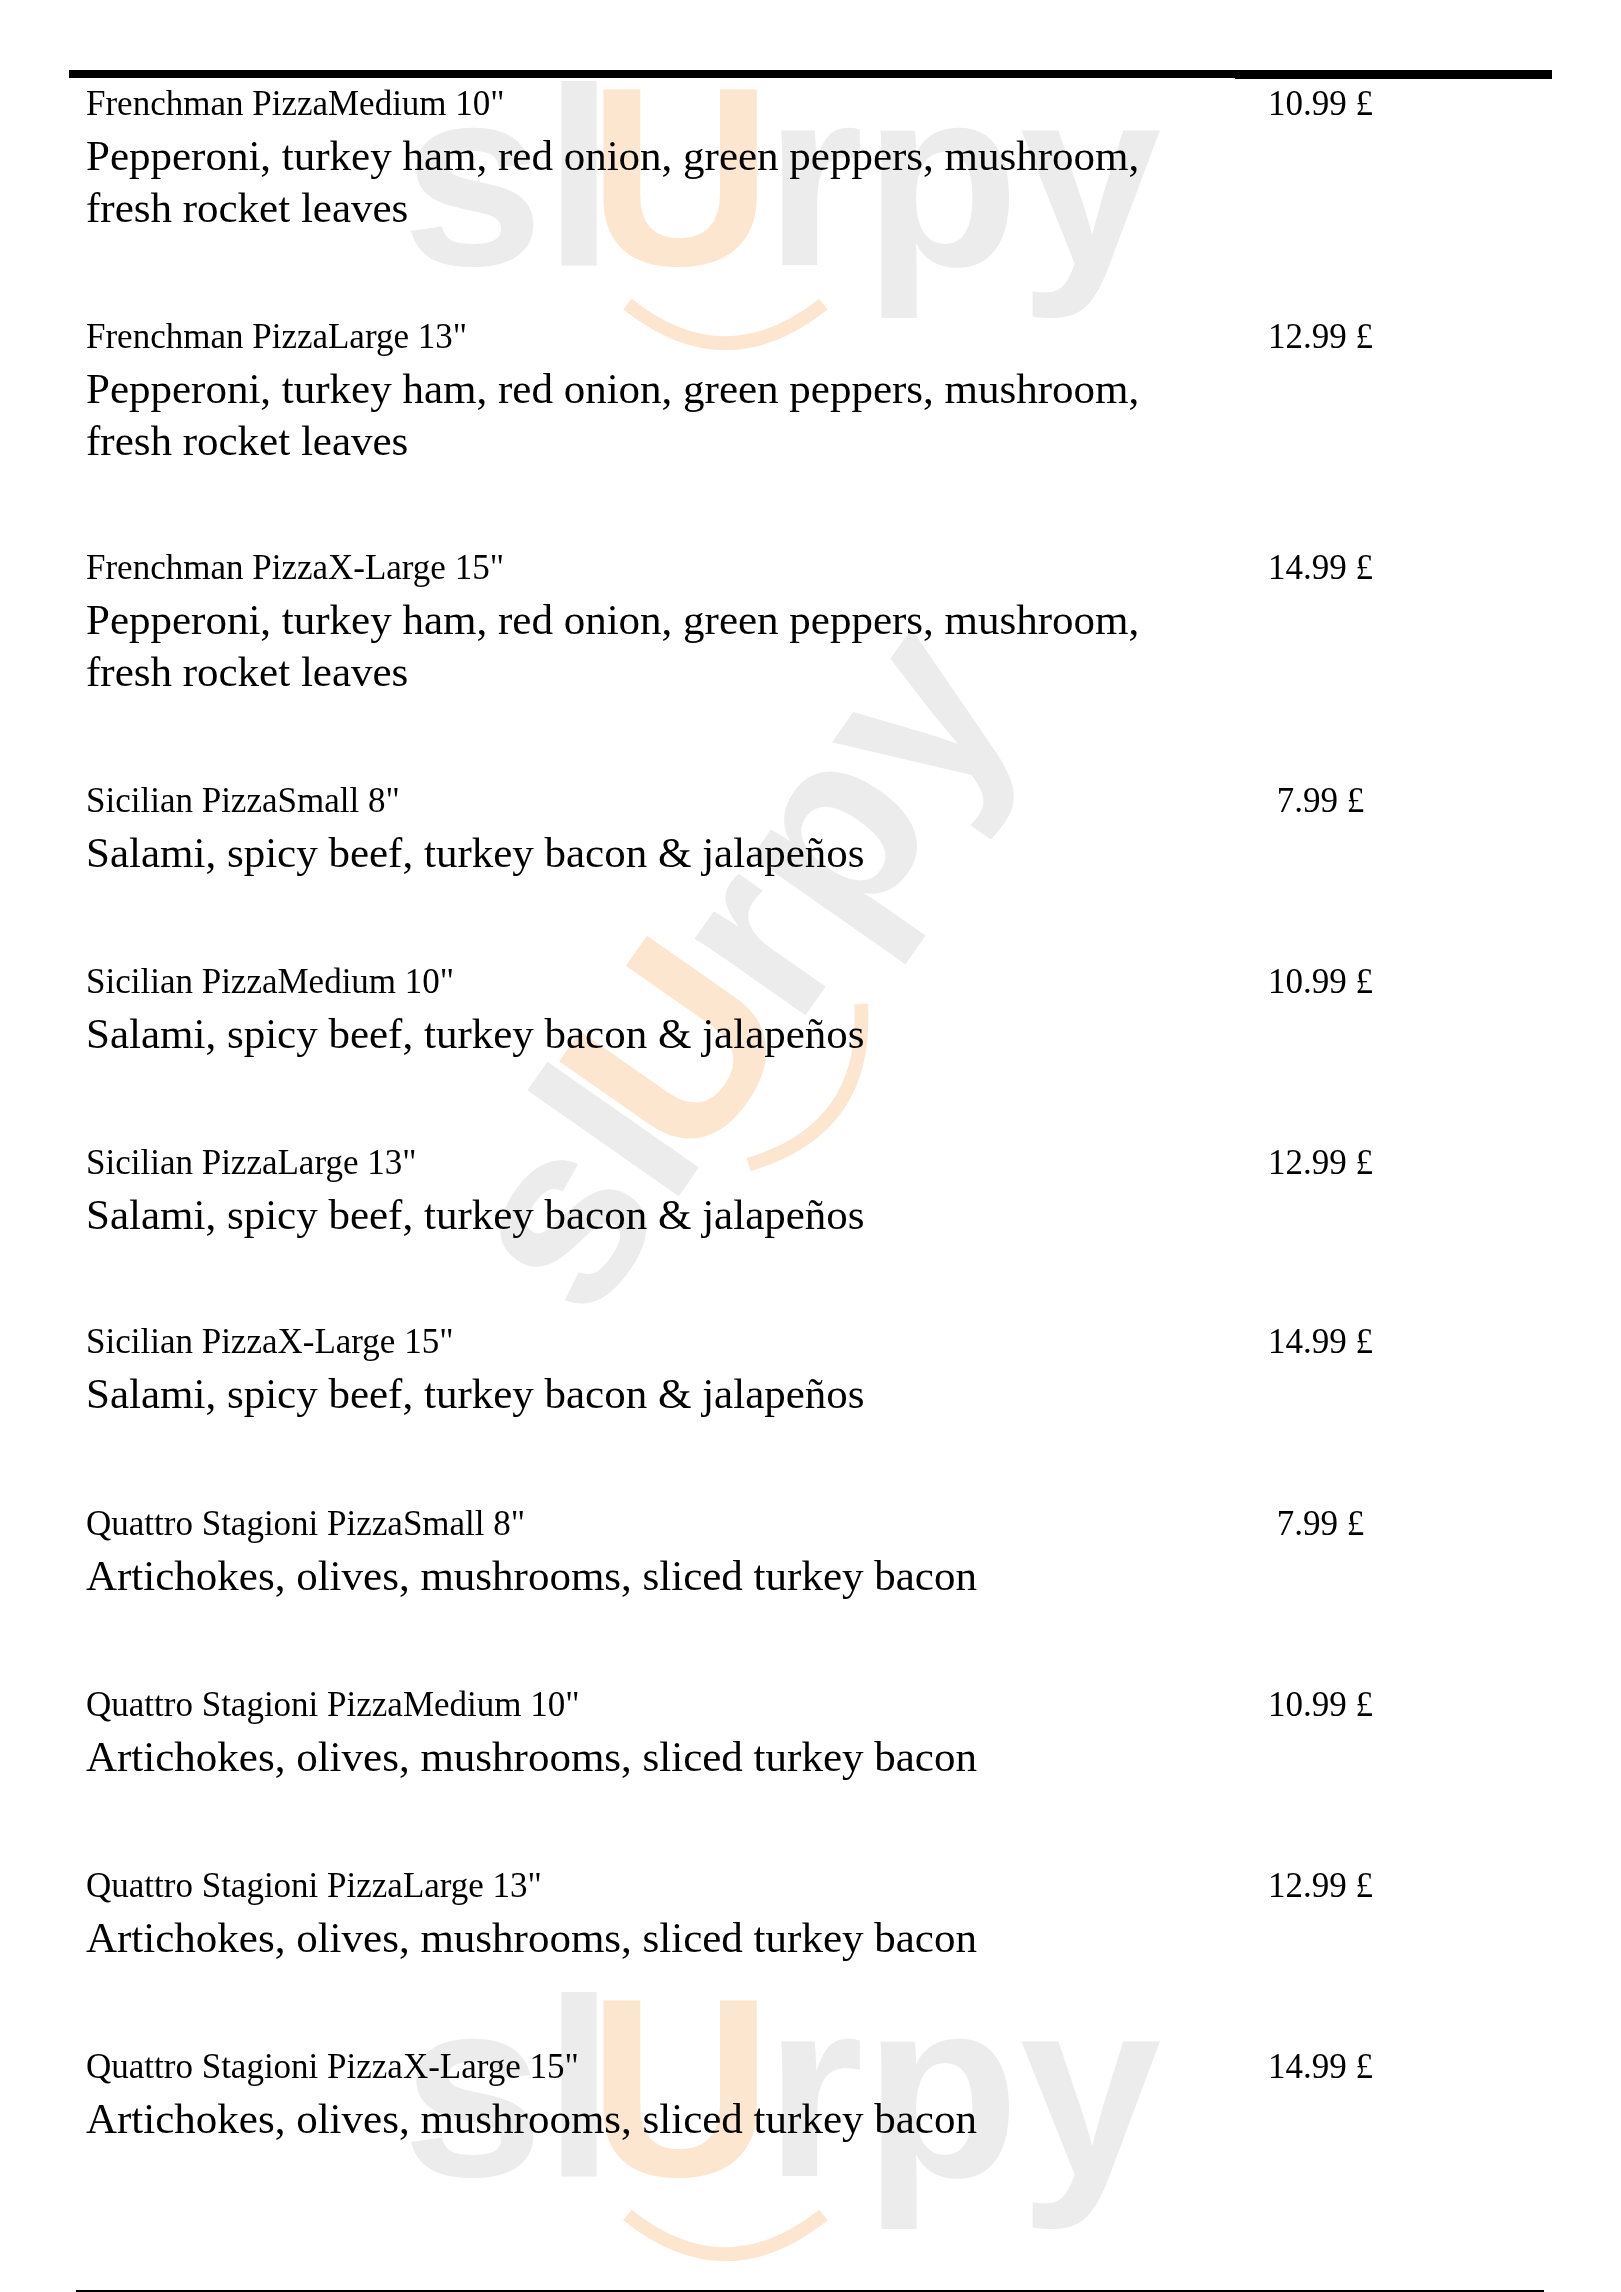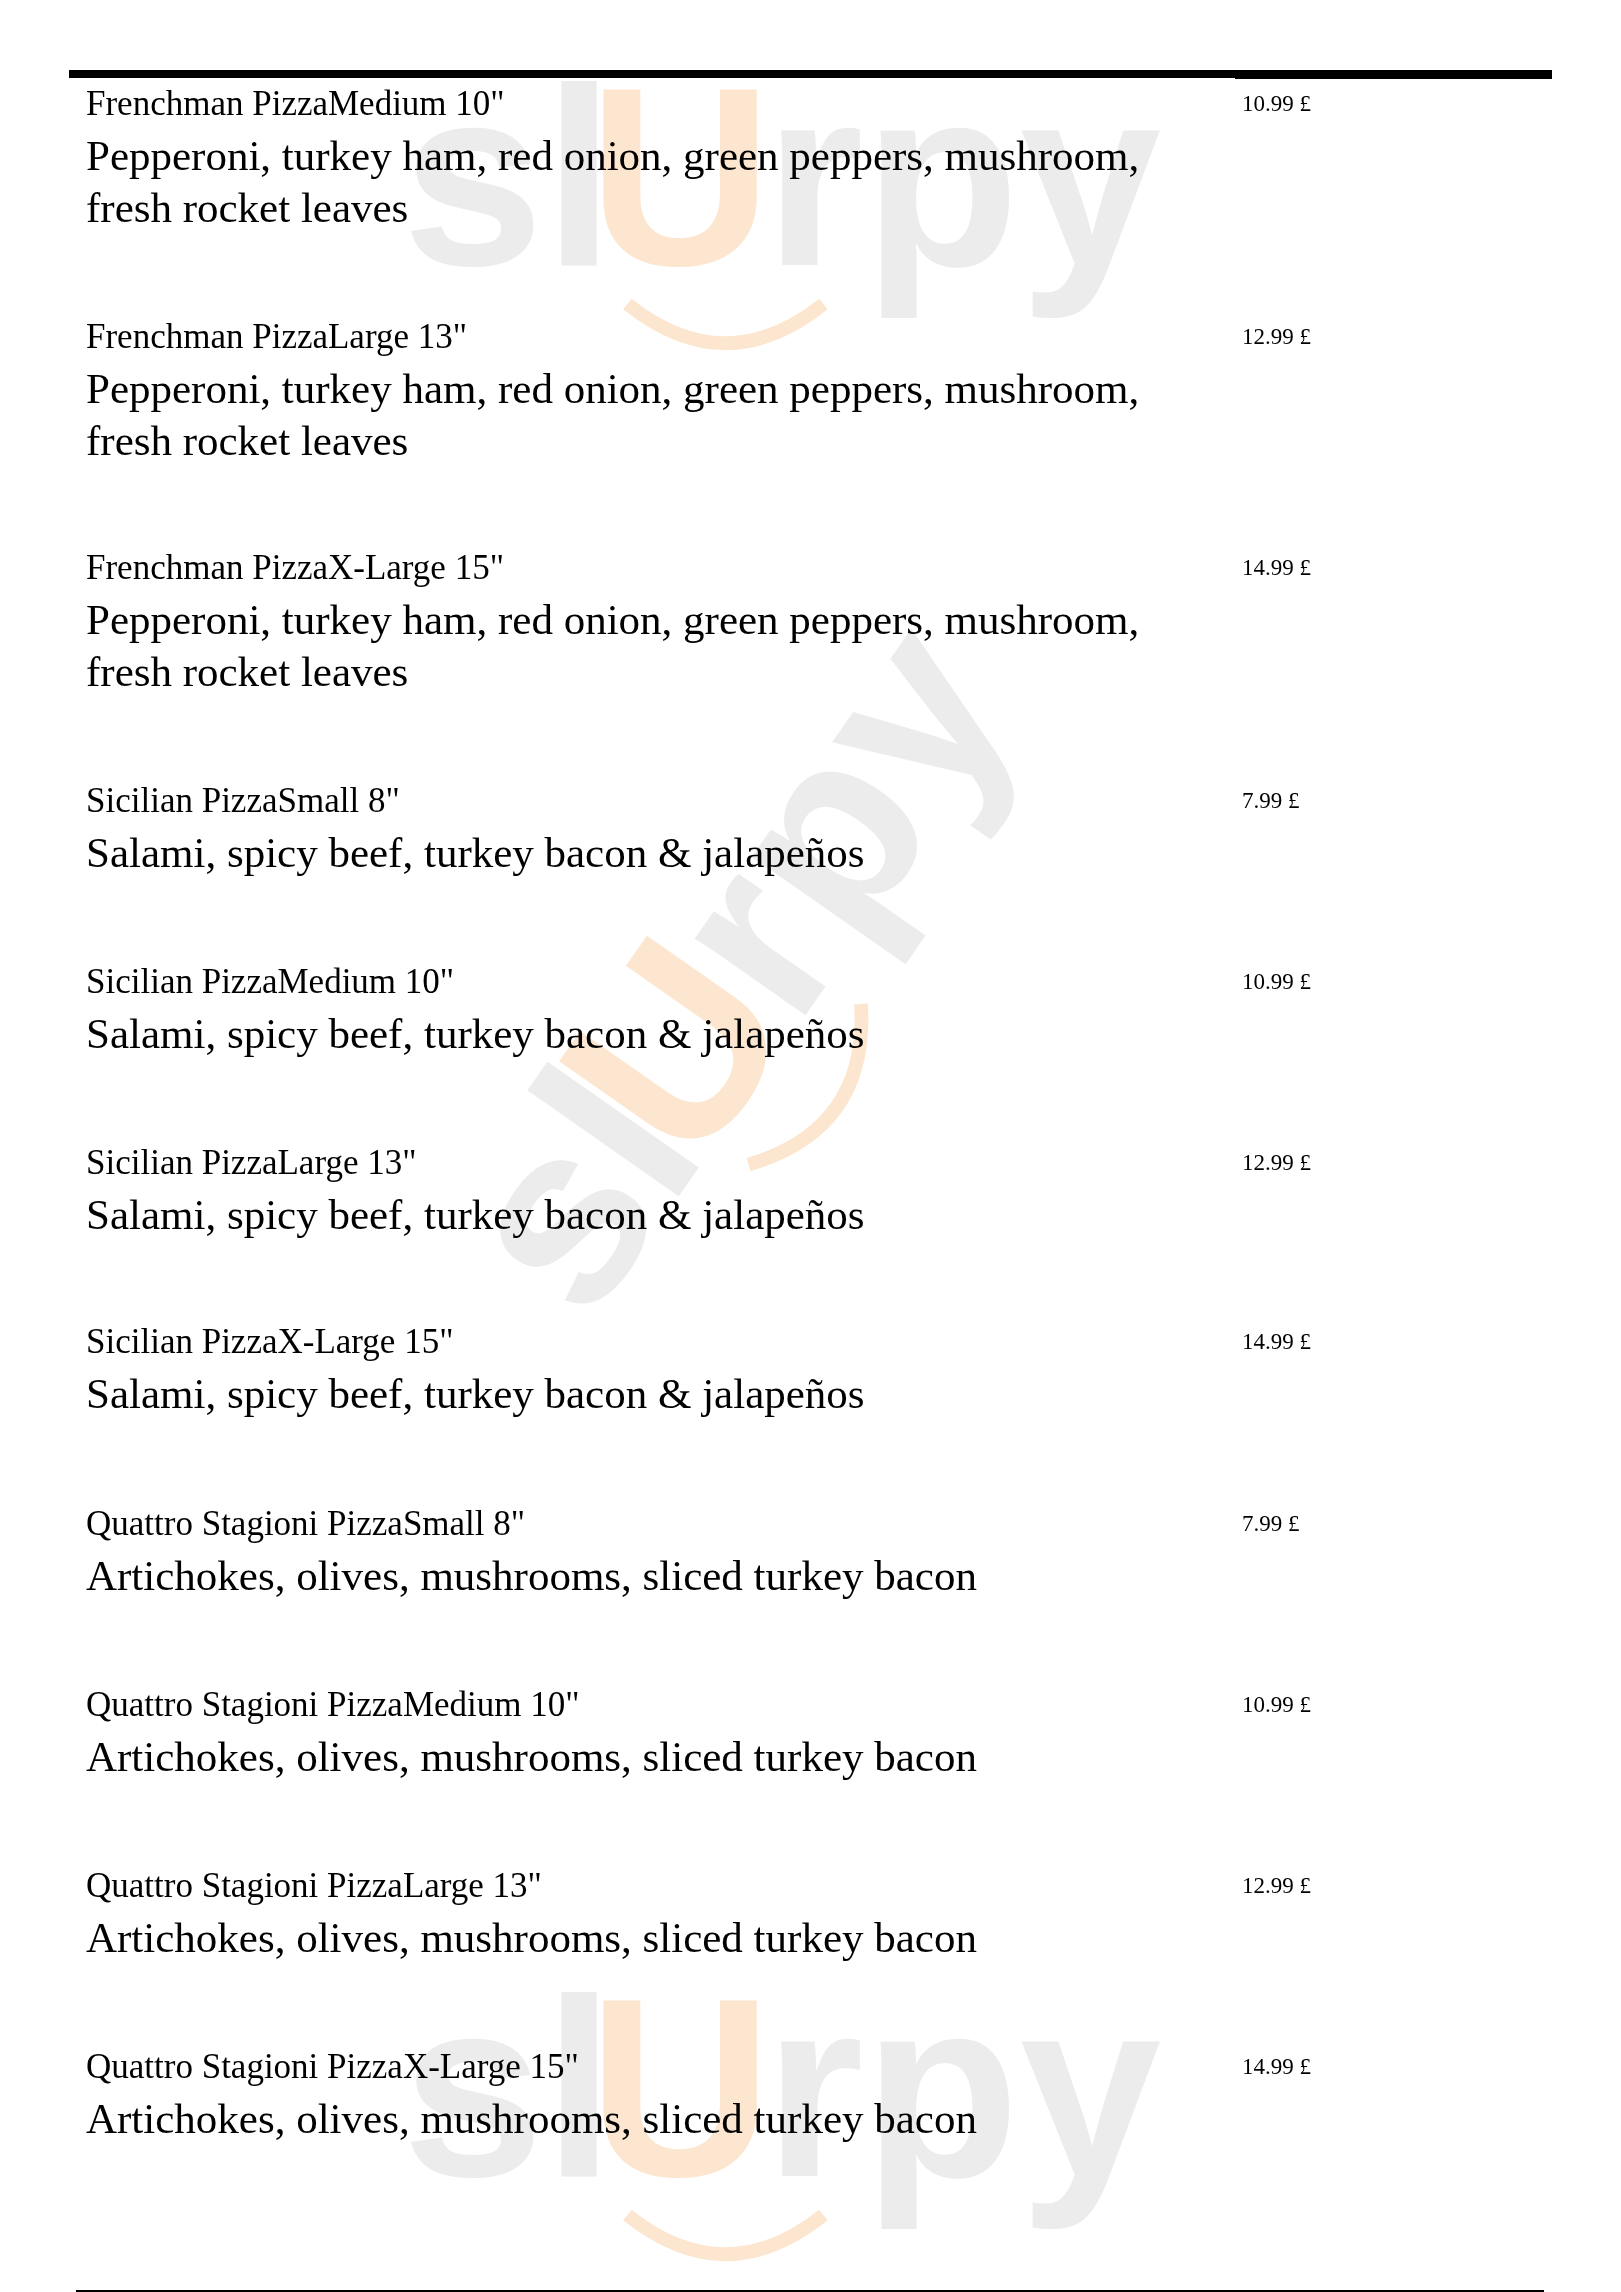--- a/index.html
+++ b/index.html
@@ -6,21 +6,21 @@
   body { width: 1621px; height: 2293px; position: relative; overflow: hidden;
          font-family: "Liberation Serif", "DejaVu Serif", serif; color: #000; }
   .wm { position: absolute; pointer-events: none; z-index: 0; }
   .wm text { font-family: "Liberation Sans", "DejaVu Sans", sans-serif; font-weight: 700; }
   .top-rule { position: absolute; left: 69px; top: 70px; width: 1483px; height: 7.8px; background: #000; z-index: 2; }
   .top-rule-right { position: absolute; left: 1235px; top: 70px; width: 317px; height: 8.8px; background: #000; z-index: 2; }
   .bottom-rule { position: absolute; left: 76px; top: 2290px; width: 1468px; height: 2px; background: #000; z-index: 2; }
   .item { position: absolute; left: 86px; width: 1313px; z-index: 1; }
   .item .title { font-size: 35px; line-height: 52px; white-space: nowrap; }
   .item .desc { font-size: 43px; line-height: 52px; width: 1127px; font-family: Liberation Serif, serif; }
-  .item .price { position: absolute; right: 0; top: 0; font-size: 23px; line-height: 52px; text-align: left; width: 157px; }
+  .item .price { position: absolute; right: 0; top: 0; font-size: 35px; line-height: 52px; text-align: center; width: 157px; }
 </style>
 </head>
 <body>
 
 <svg class="wm" style="left:402px;top:59px;" width="833" height="294" viewBox="0 0 850 300">
   <text x="0" y="210" font-size="260" fill="#ececec">sl</text>
   <text x="190" y="210" font-size="260" fill="#fde6cf">U</text>
   <text x="370" y="210" font-size="260" fill="#ececec">rpy</text>
   <path d="M230 250 Q330 330 430 250" stroke="#fde6cf" stroke-width="14" fill="none"></path>
 </svg>

